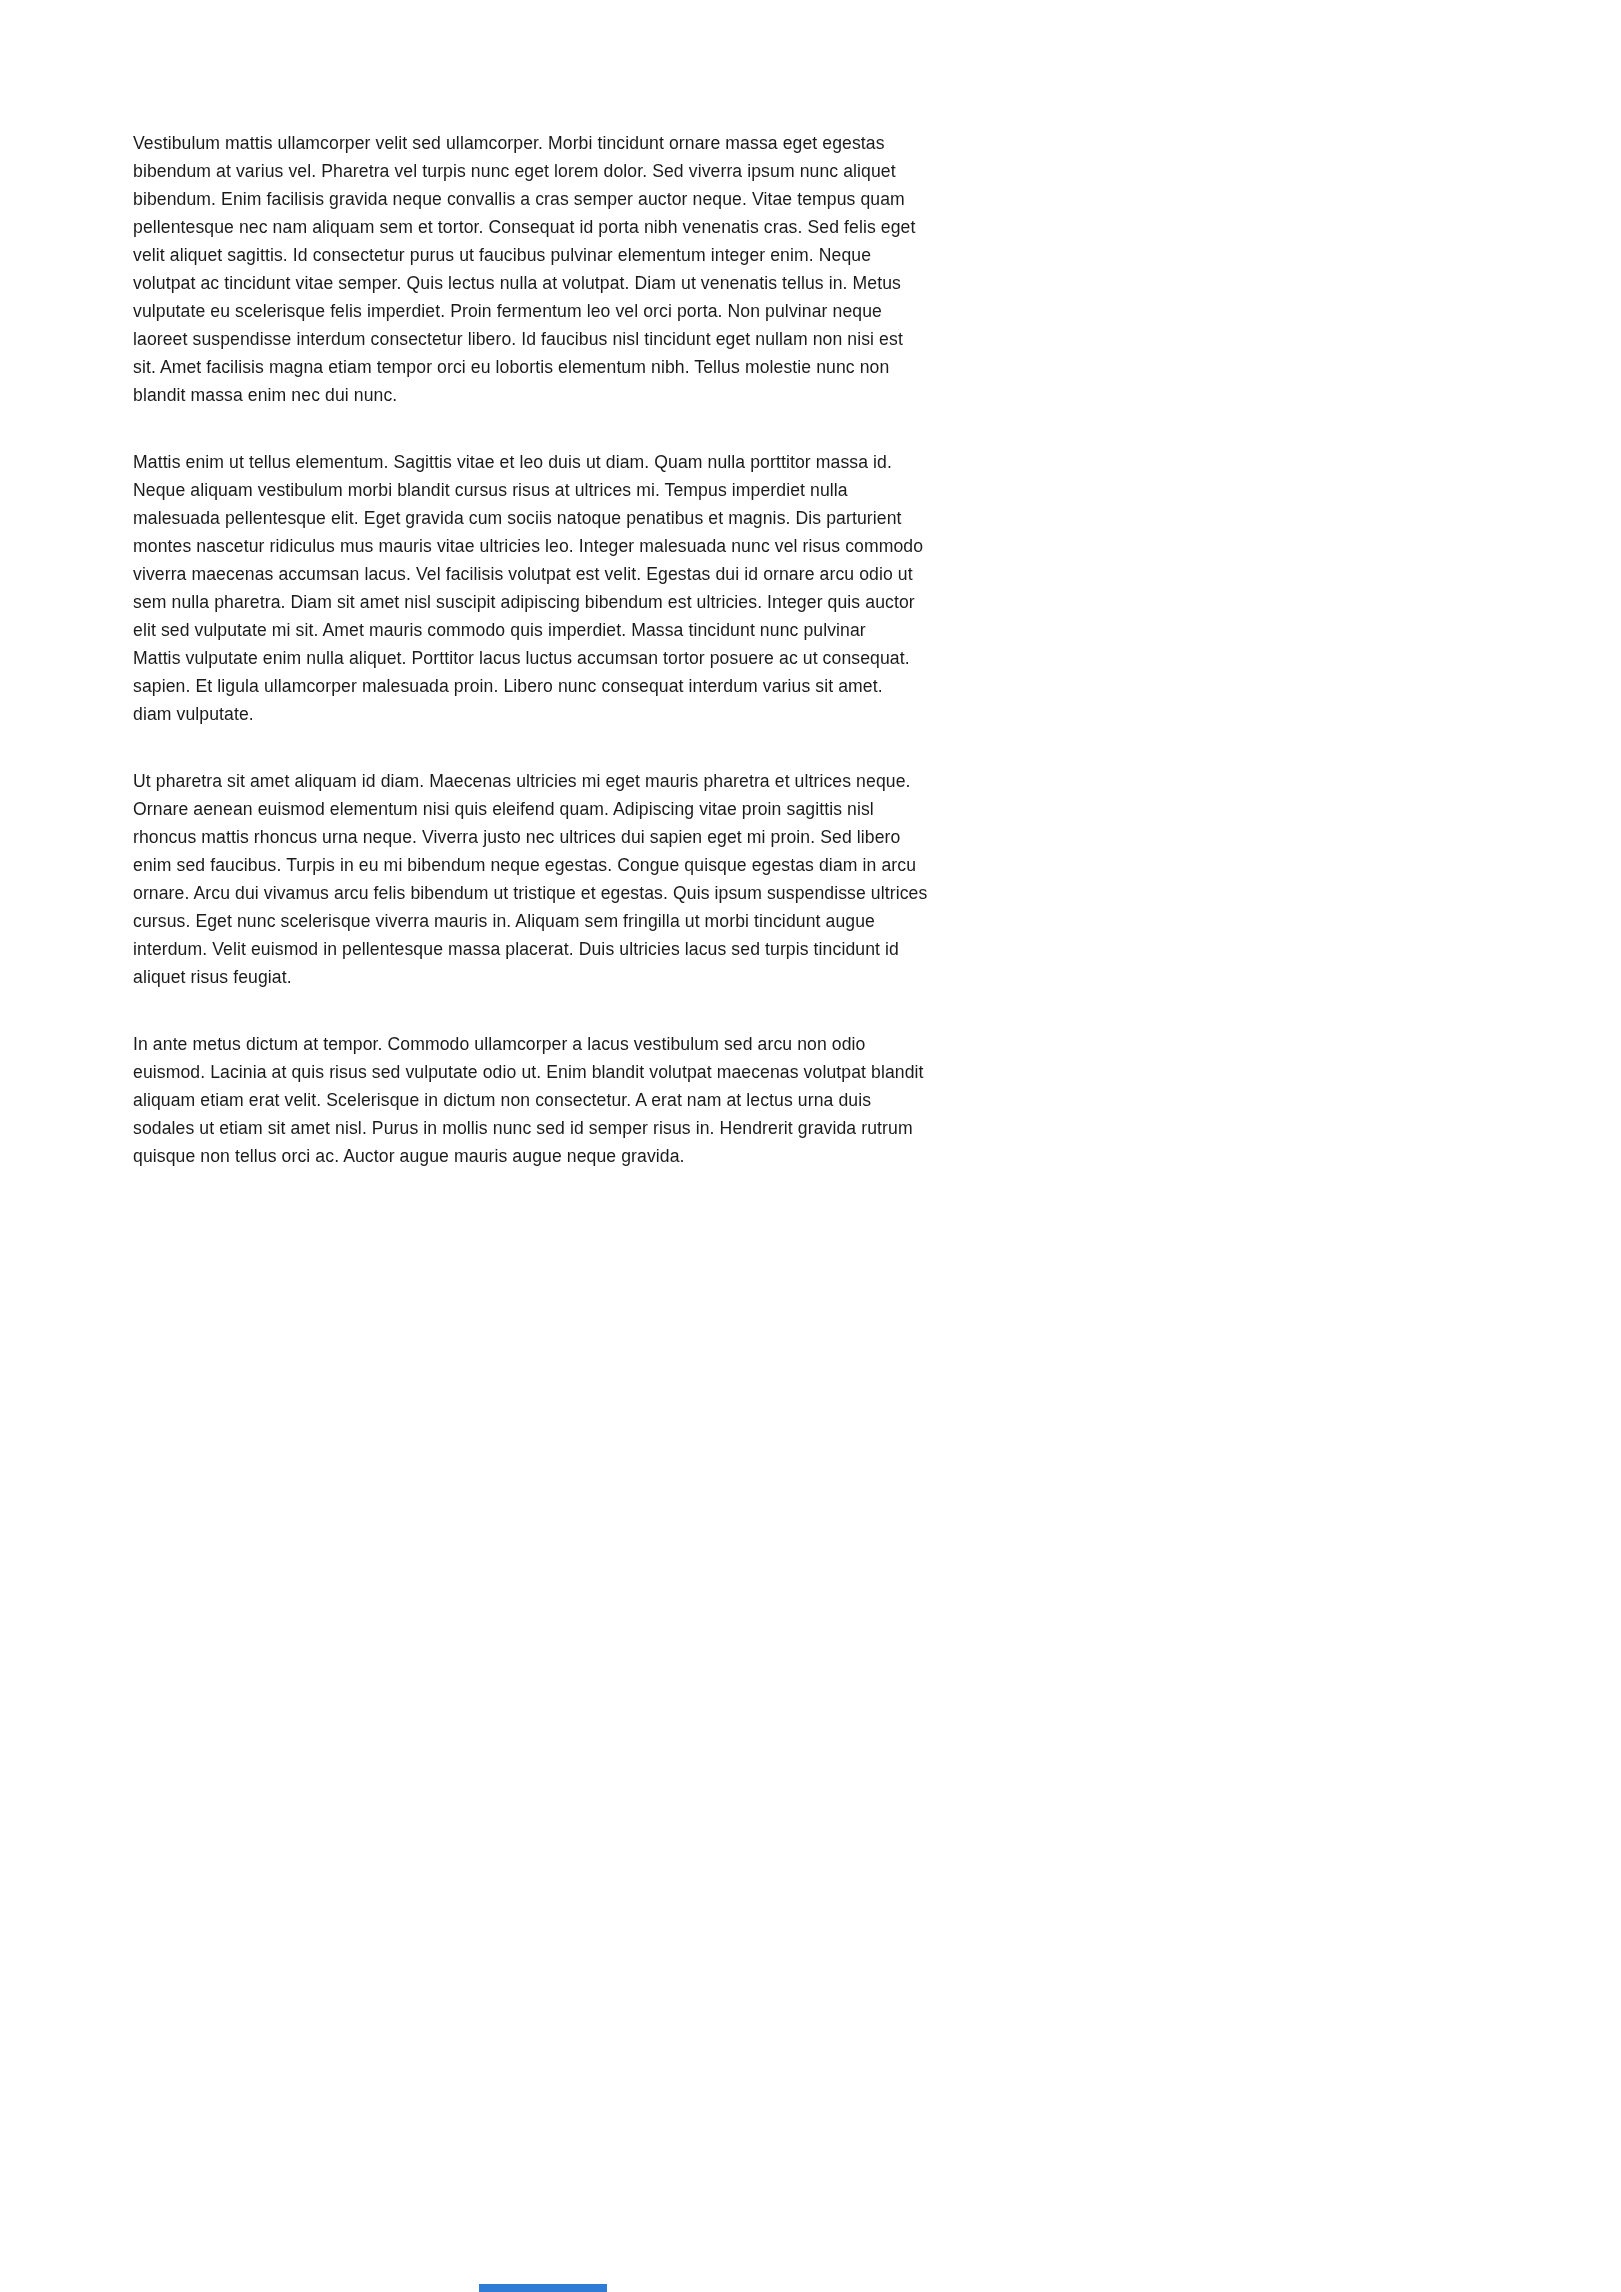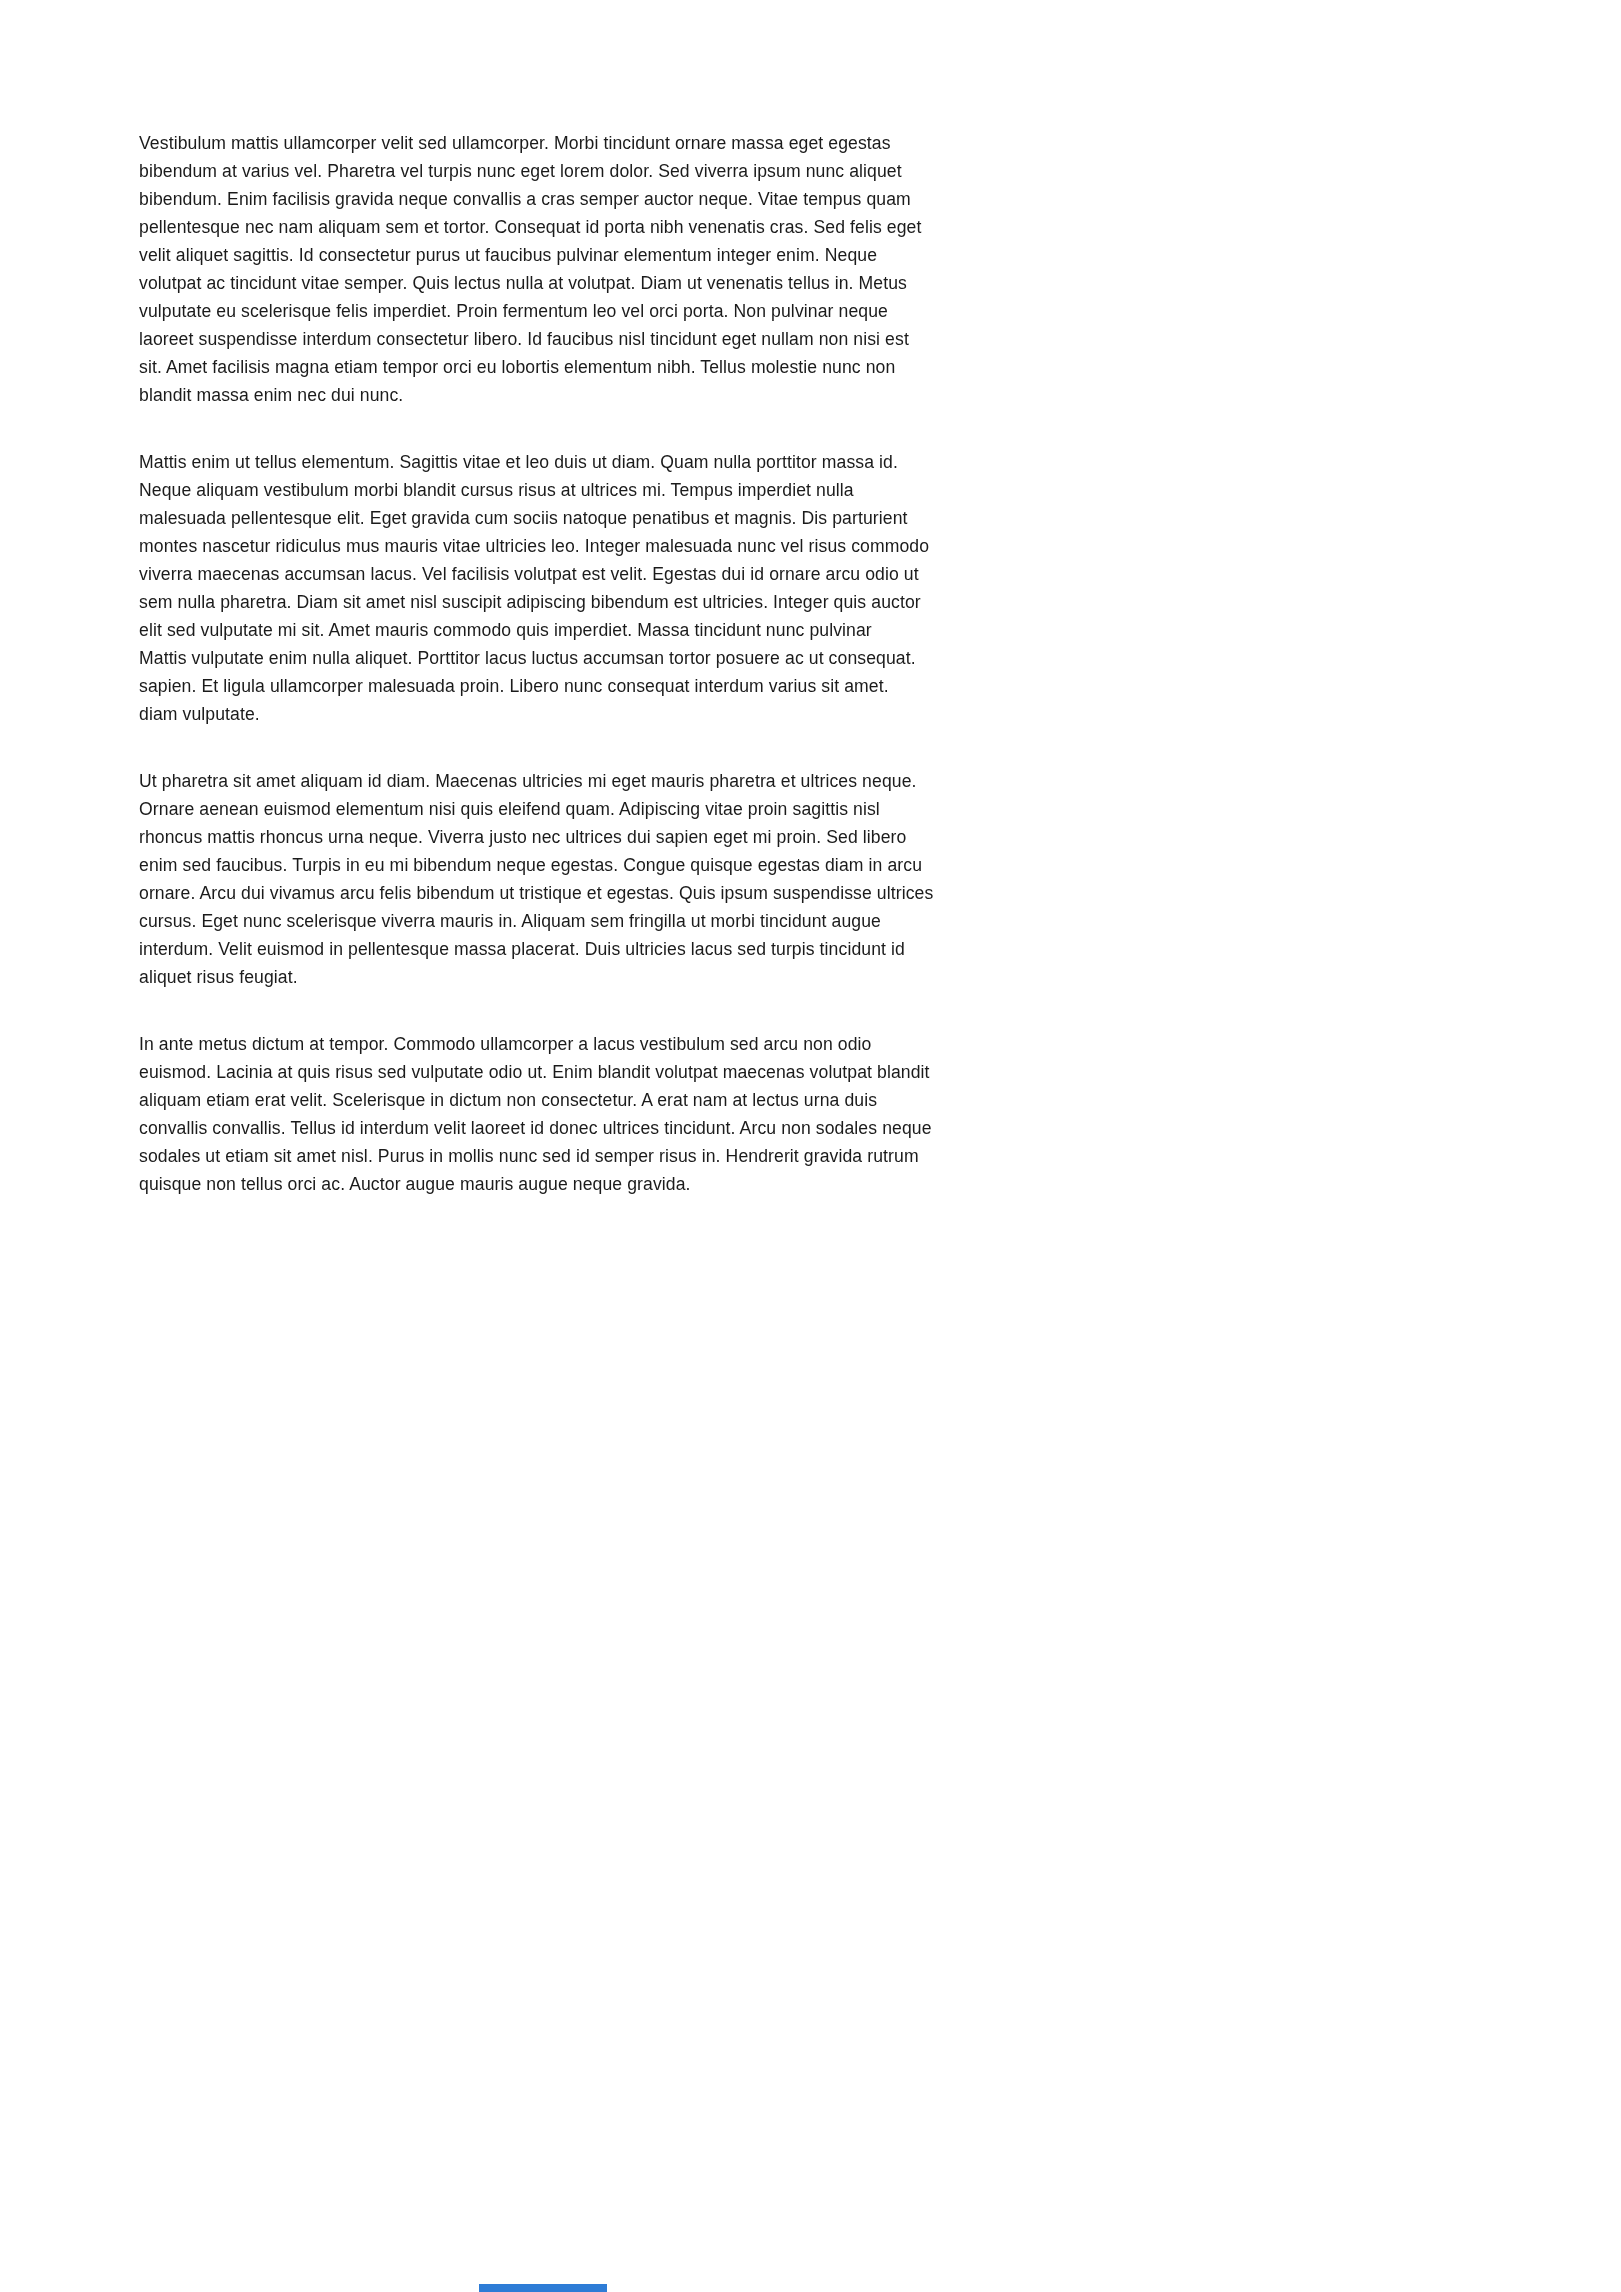--- a/index.html
+++ b/index.html
@@ -10,21 +10,21 @@
   .page {
     position: relative;
     width: 1621px;
     height: 2293px;
     background: #ffffff;
     overflow: hidden;
     font-family: "Liberation Sans", "DejaVu Sans", sans-serif;
   }
   .doc-body {
     position: absolute;
-    left: 139px;
+    left: 133px;
     top: 129px;
     width: 843px;
     color: #1b1b1b;
   }
   .paragraph {
     margin: 0 0 39px 0;
   }
   .line {
     font-size: 17.6px;
     line-height: 28px;
@@ -75,20 +75,19 @@
         <div class="line">enim sed faucibus. Turpis in eu mi bibendum neque egestas. Congue quisque egestas diam in arcu</div>
         <div class="line">ornare. Arcu dui vivamus arcu felis bibendum ut tristique et egestas. Quis ipsum suspendisse ultrices</div>
         <div class="line">cursus. Eget nunc scelerisque viverra mauris in. Aliquam sem fringilla ut morbi tincidunt augue</div>
         <div class="line">interdum. Velit euismod in pellentesque massa placerat. Duis ultricies lacus sed turpis tincidunt id</div>
         <div class="line">aliquet risus feugiat.</div>
       </div>
       <div class="paragraph">
         <div class="line">In ante metus dictum at tempor. Commodo ullamcorper a lacus vestibulum sed arcu non odio</div>
         <div class="line">euismod. Lacinia at quis risus sed vulputate odio ut. Enim blandit volutpat maecenas volutpat blandit</div>
         <div class="line">aliquam etiam erat velit. Scelerisque in dictum non consectetur. A erat nam at lectus urna duis</div>
-        <div class="line">convallis convallis. Tellus id interdum velit laoreet id donec ultrices tincidunt. Arcu non sodales neque</div>
         <div class="line">sodales ut etiam sit amet nisl. Purus in mollis nunc sed id semper risus in. Hendrerit gravida rutrum</div>
         <div class="line">quisque non tellus orci ac. Auctor augue mauris augue neque gravida.</div>
       </div>
     </div>
   <div class="blue-bar" style="background: rgb(46, 124, 214);"></div>
 </div>
 
 
 </body></html>

